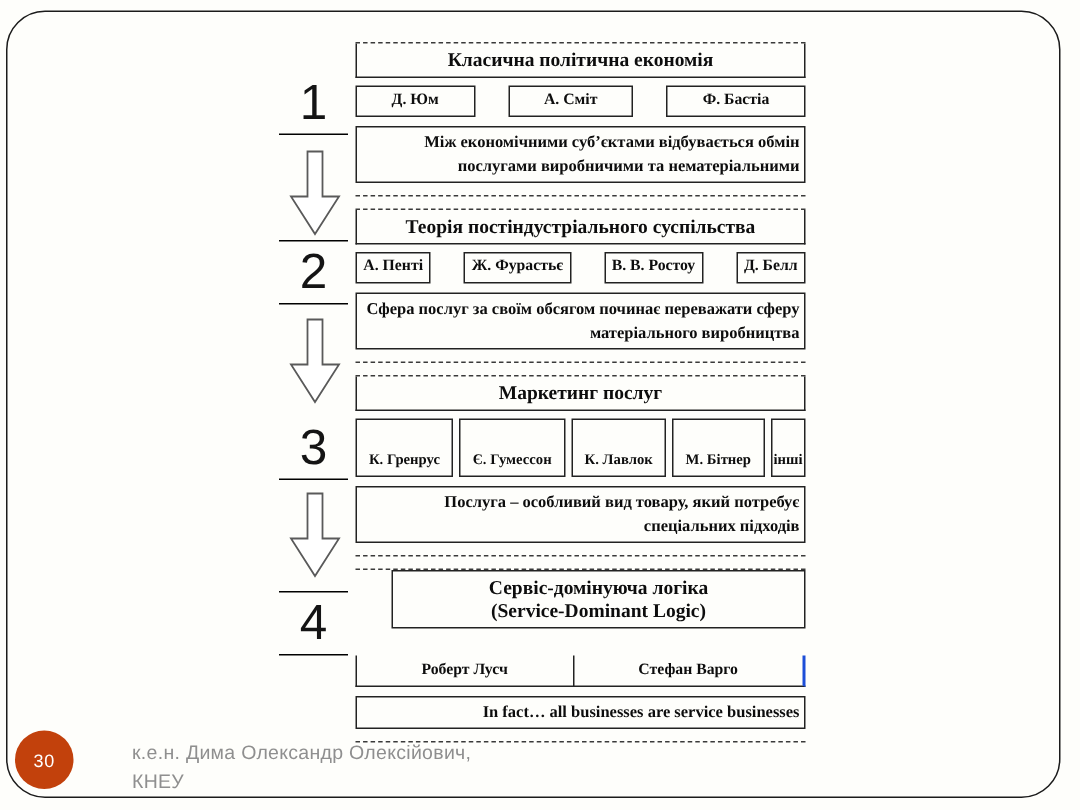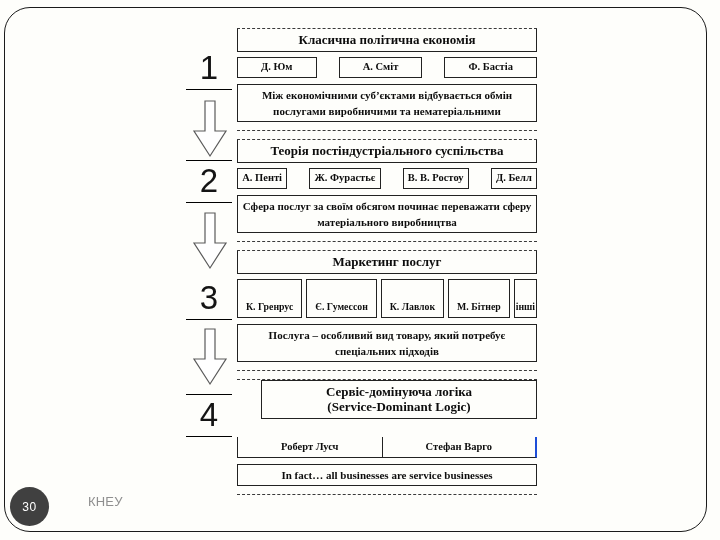--- a/index.html
+++ b/index.html
@@ -51,21 +51,21 @@
   .authors.bars{gap:0;margin-top:18px;}
   .authors.bars .author{
     border:none;border-bottom:1px solid #222;border-left:1px solid #222;
     padding:3px 2px 3px 2px;
   }
   .authors.bars .author:last-child{border-right:2px solid #1d4ed8;}
   .desc{
     border:1px solid #222;margin-top:6px;text-align:center;
     font-weight:bold;font-size:11px;line-height:16px;padding:2px 3px;
   }
-  .desc .dline{display:block;}
+  .desc .dline{display:block;text-align:right;}
 
   
   .badge{
     position:absolute;left:10px;top:487px;width:39px;height:39px;border-radius:50%;
     display:flex;align-items:center;justify-content:center;
     color:#fff;font-size:12px;letter-spacing:0.5px;
   }
   .credit{
     position:absolute;left:88px;top:492px;width:320px;
     color:#8f8f8f;font-size:13px;line-height:19px;letter-spacing:0.2px;
@@ -149,19 +149,20 @@
       <div class="authors bars">
         <div class="author">Роберт Лусч</div>
         <div class="author">Стефан Варго</div>
       </div>
       <div class="desc">
         <span class="dline">In fact… all businesses are service businesses</span>
       </div>
     </div>
   </div>
 
-<div class="badge" style="background: #404040;">
+<div class="badge" style="background: #c2410c;">
   <span>30</span>
 </div>
 
 <div class="credit">
+  <div>к.е.н. Дима Олександр Олексійович,</div>
   <div>КНЕУ</div>
 </div>
 
 </body></html>

